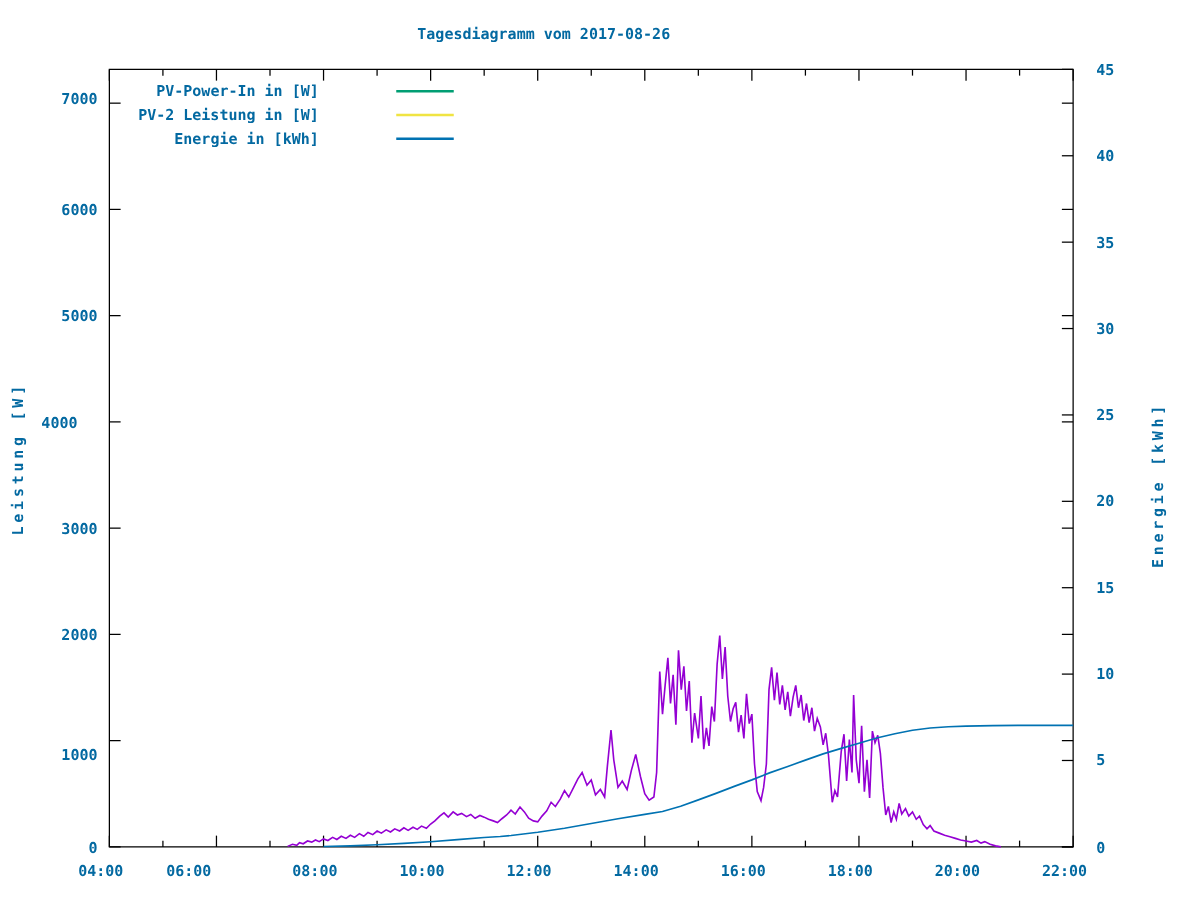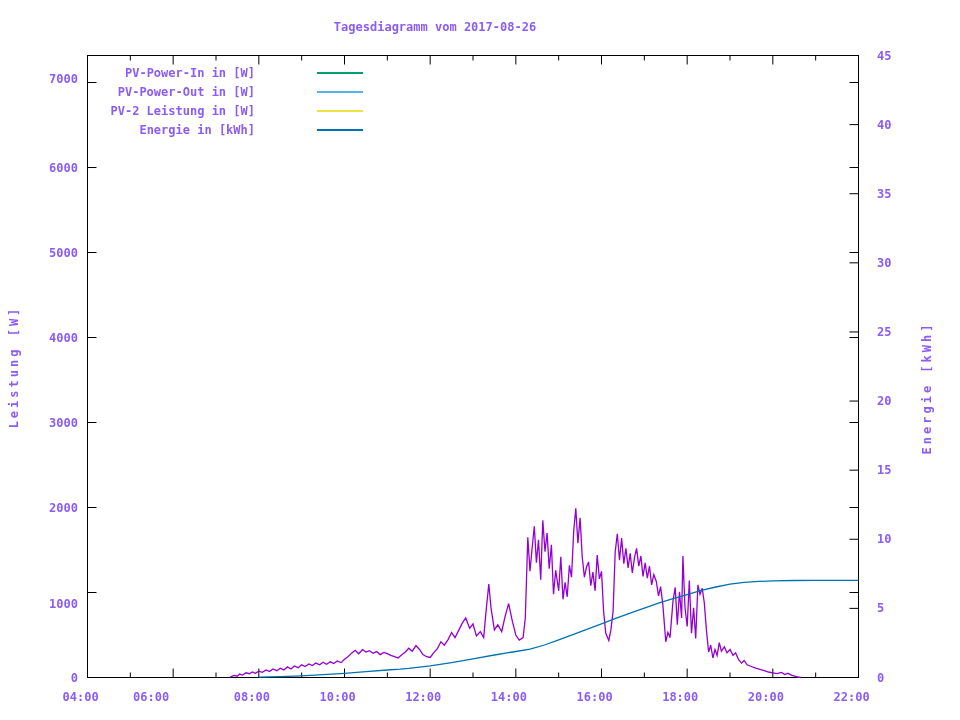--- a/index.html
+++ b/index.html
@@ -1,19 +1,19 @@
 <!DOCTYPE html>
 <html><head>
 <meta charset="utf-8">
 <style>
   html,body{margin:0;padding:0;background:#fff;}
   #root{
     position:relative;width:960px;height:720px;background:#ffffff;overflow:hidden;
     font-family:"DejaVu Sans Mono","Liberation Mono",monospace;
-    font-weight:bold;font-size:12px;color:#8b5cf6;
+    font-weight:bold;font-size:12px;color:#0369a1;
   }
   #plot-svg{position:absolute;left:0;top:0;}
   .chart-title{position:absolute;left:330px;top:20px;width:210px;text-align:center;white-space:nowrap;}
   .ylab-left{
     position:absolute;left:-55px;top:359px;width:140px;height:16px;text-align:center;
     transform:rotate(-90deg);letter-spacing:3px;white-space:nowrap;
   }
   .ylab-right{
     position:absolute;left:850px;top:380px;width:155px;height:16px;text-align:center;
     transform:rotate(-90deg);letter-spacing:3px;white-space:nowrap;
@@ -109,25 +109,20 @@
 
   <div class="ylab-right">Energie [kWh]</div>
 
   <div class="legend">
     <div class="legend-row">
       <span class="legend-label">PV-Power-In in [W]</span>
       <span class="legend-gap"></span>
       <span class="legend-line" style="background: rgb(0, 158, 115);"></span>
     </div>
     <div class="legend-row">
-      <span class="legend-label">PV-Power-Out in [W]</span>
-      <span class="legend-gap"></span>
-      <span class="legend-line" style="background: rgb(86, 180, 233);"></span>
-    </div>
-    <div class="legend-row">
       <span class="legend-label">PV-2 Leistung in [W]</span>
       <span class="legend-gap"></span>
       <span class="legend-line" style="background: rgb(240, 228, 66);"></span>
     </div>
     <div class="legend-row">
       <span class="legend-label">Energie in [kWh]</span>
       <span class="legend-gap"></span>
       <span class="legend-line" style="background: rgb(0, 114, 178);"></span>
     </div>
   </div>
@@ -139,21 +134,21 @@
     <div class="tick-label x" style="left: 405.167px; top: 690px;">12:00</div>
     <div class="tick-label x" style="left: 490.833px; top: 690px;">14:00</div>
     <div class="tick-label x" style="left: 576.5px; top: 690px;">16:00</div>
     <div class="tick-label x" style="left: 662.167px; top: 690px;">18:00</div>
     <div class="tick-label x" style="left: 747.833px; top: 690px;">20:00</div>
     <div class="tick-label x" style="left: 833.5px; top: 690px;">22:00</div>
     <div class="tick-label yl" style="left: 40px; top: 670.5px;">0</div>
     <div class="tick-label yl" style="left: 40px; top: 597px;">1000</div>
     <div class="tick-label yl" style="left: 40px; top: 500.508px;">2000</div>
     <div class="tick-label yl" style="left: 40px; top: 415.512px;">3000</div>
-    <div class="tick-label yl" style="left: 40px; top: 330.516px;">4000</div>
+    <div class="tick-label yl" style="left: 24px; top: 330.516px;">4000</div>
     <div class="tick-label yl" style="left: 40px; top: 245.52px;">5000</div>
     <div class="tick-label yl" style="left: 40px; top: 160.525px;">6000</div>
     <div class="tick-label yl" style="left: 40px; top: 72px; text-align: right;">7000</div>
     <div class="tick-label yr" style="left: 877px; top: 670.5px;">0</div>
     <div class="tick-label yr" style="left: 877px; top: 601.389px;">5</div>
     <div class="tick-label yr" style="left: 877px; top: 532.278px;">10</div>
     <div class="tick-label yr" style="left: 877px; top: 463.167px;">15</div>
     <div class="tick-label yr" style="left: 877px; top: 394.056px;">20</div>
     <div class="tick-label yr" style="left: 877px; top: 324.944px;">25</div>
     <div class="tick-label yr" style="left: 877px; top: 255.833px;">30</div>

